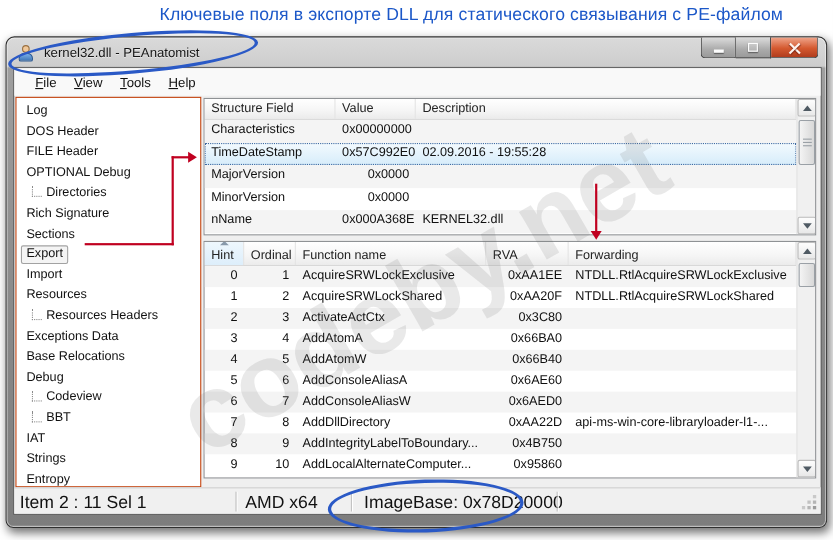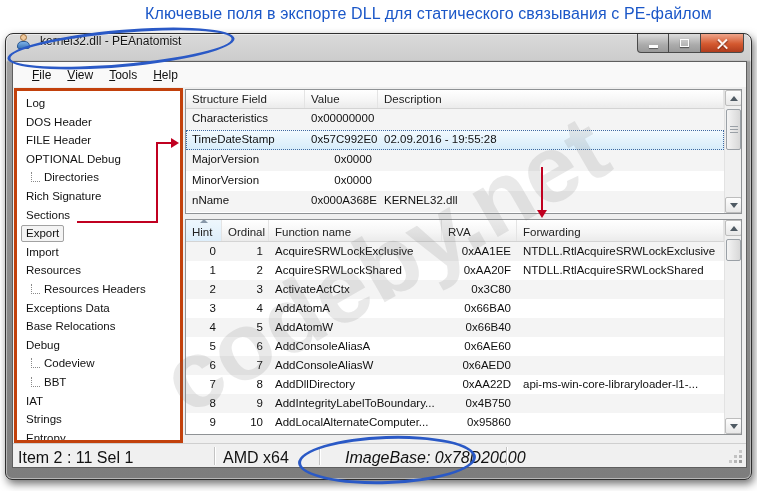--- a/index.html
+++ b/index.html
@@ -9,21 +9,21 @@
   
   .page-title { position:absolute; left:100px; top:5px; width:657px; text-align:center;
                 font-size:16px; font-weight:normal; color:#1b57c8; letter-spacing:0.1px; }
 
   
   .win { position:absolute; left:5px; top:33px; width:747px; height:447px;
          background:linear-gradient(180deg,#dadada 0,#cdcdcd 26px,#9f9f9f 28px,#8a8a8a 55%,#7d7d7d 100%);
          border:1px solid #2f2f2f; border-radius:8px 8px 7px 7px;
          box-shadow:inset 0 0 0 1px rgba(255,255,255,.45), 2px 4px 9px rgba(0,0,0,.55); }
 
-  .titlebar { position:absolute; left:0; top:0; width:100%; height:28px; display:flex; }
+  .titlebar { position:absolute; left:0; top:0; width:100%; height:28px; display:flex; align-items:center; }
   .app-icon { position:relative; width:15px; height:15px; margin-left:10px; }
   .app-icon .head { position:absolute; left:4px; top:0; width:7px; height:7px; border-radius:50%;
                     background:#f0c89a; border:1px solid #9a7040; }
   .app-icon .body { position:absolute; left:1px; top:7px; width:13px; height:8px; border-radius:5px 5px 2px 2px;
                     background:linear-gradient(#7ab0e8,#3f77b8); border:1px solid #2d5a92; }
   .win-title { margin-left:9px; font-size:12px; color:#151515; text-shadow:0 1px 0 rgba(255,255,255,.5); }
 
   .controls { position:absolute; top:0; right:7px; display:flex; }
   .ctl { height:19px; border:1px solid #4a4a4a; border-top:none; display:flex; align-items:center;
          justify-content:center; position:relative; }
@@ -42,21 +42,21 @@
   
   .client { position:absolute; left:7px; top:28px; width:733px; height:405px; background:#efefef;
             box-shadow:0 0 0 1px #5f5f5f; }
   .menubar { position:absolute; left:0; top:0; width:100%; height:25px; background:#f9f9f9;
              display:flex; align-items:center; font-size:12px; color:#111; padding-left:11px; }
   .menu-item { padding:3px 8px; }
   .menu-item .accel { text-decoration:underline; }
 
   
   .sidebar { position:absolute; left:1px; top:26px; width:169px; height:355px; background:#ffffff;
-             border:3px solid #c2410c; font-size:11.5px; color:#111; padding-top:3px; overflow:hidden; }
+             border:1px solid #c2410c; font-size:11.5px; color:#111; padding-top:3px; overflow:hidden; }
   .side-item { height:18.6px; line-height:18.5px; padding-left:9px; white-space:nowrap; }
   .side-item.child { padding-left:14px; }
   .elbow { display:inline-block; width:9px; height:10px; margin-right:4px; margin-bottom:2px;
            border-left:1px dotted #8a8a8a; border-bottom:1px dotted #8a8a8a; vertical-align:middle; }
   .sel-box { display:inline-block; border:1px solid #a2a2a2; border-radius:2px; background:#f4f4f4;
              padding:0 4px; margin-left:-5px; line-height:15px; }
 
   
   .panel { position:absolute; background:#ffffff; border:1px solid #8f9295; overflow:hidden; }
   .panel-top { left:172px; top:27px; width:557px; height:125px; }
@@ -307,21 +307,21 @@
             <span class="arr down"></span>
           </div>
       </div>
     </div>
 
     <div class="statusbar">
       <span class="st-text" style="left:5px;">Item 2 : 11 Sel 1</span>
       <span class="st-sep" style="left:201px;"></span>
       <span class="st-text" style="left:210px;">AMD x64</span>
       <span class="st-sep" style="left:306px;"></span>
-      <span class="st-text" style="left:332px;font-style:italic;">ImageBase: 0x78D20000</span>
+      <span class="st-text" style="left:318px;">ImageBase: 0x78D20000</span>
       <span class="st-sep" style="left:493px;"></span>
       <span class="grip"></span>
     </div>
   </div>
 </div>
 
 <div class="watermark">codeby.net</div>
 <div class="ellipse e1"></div>
 <div class="ellipse e2"></div>
 

